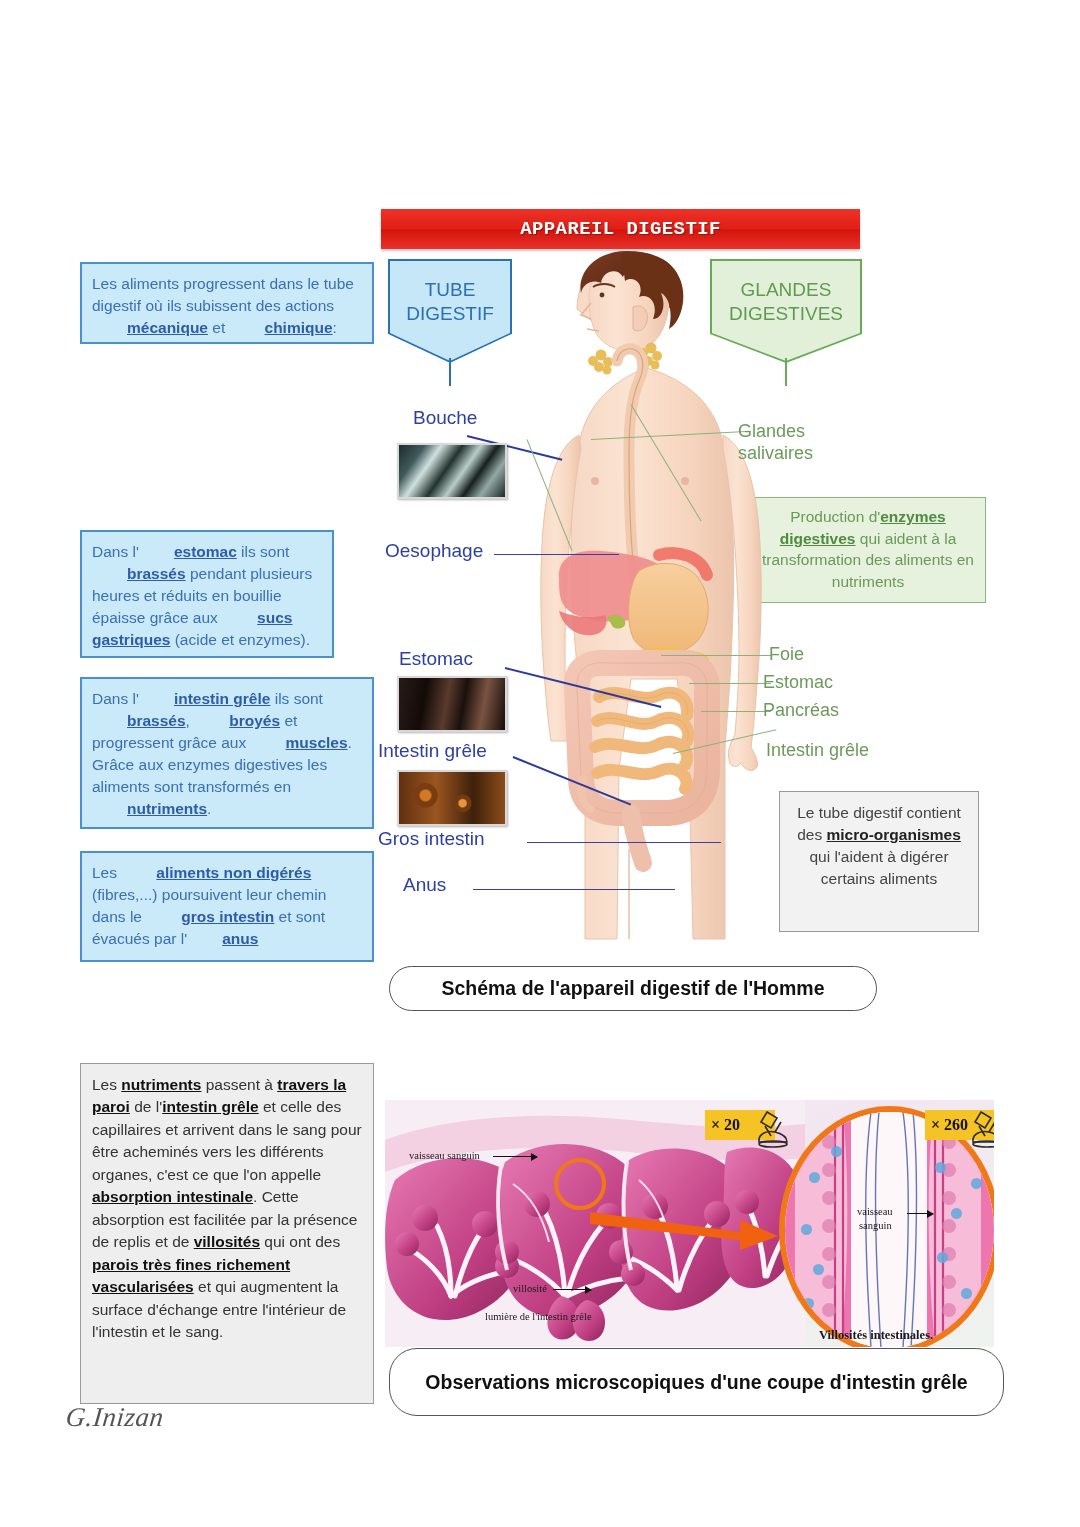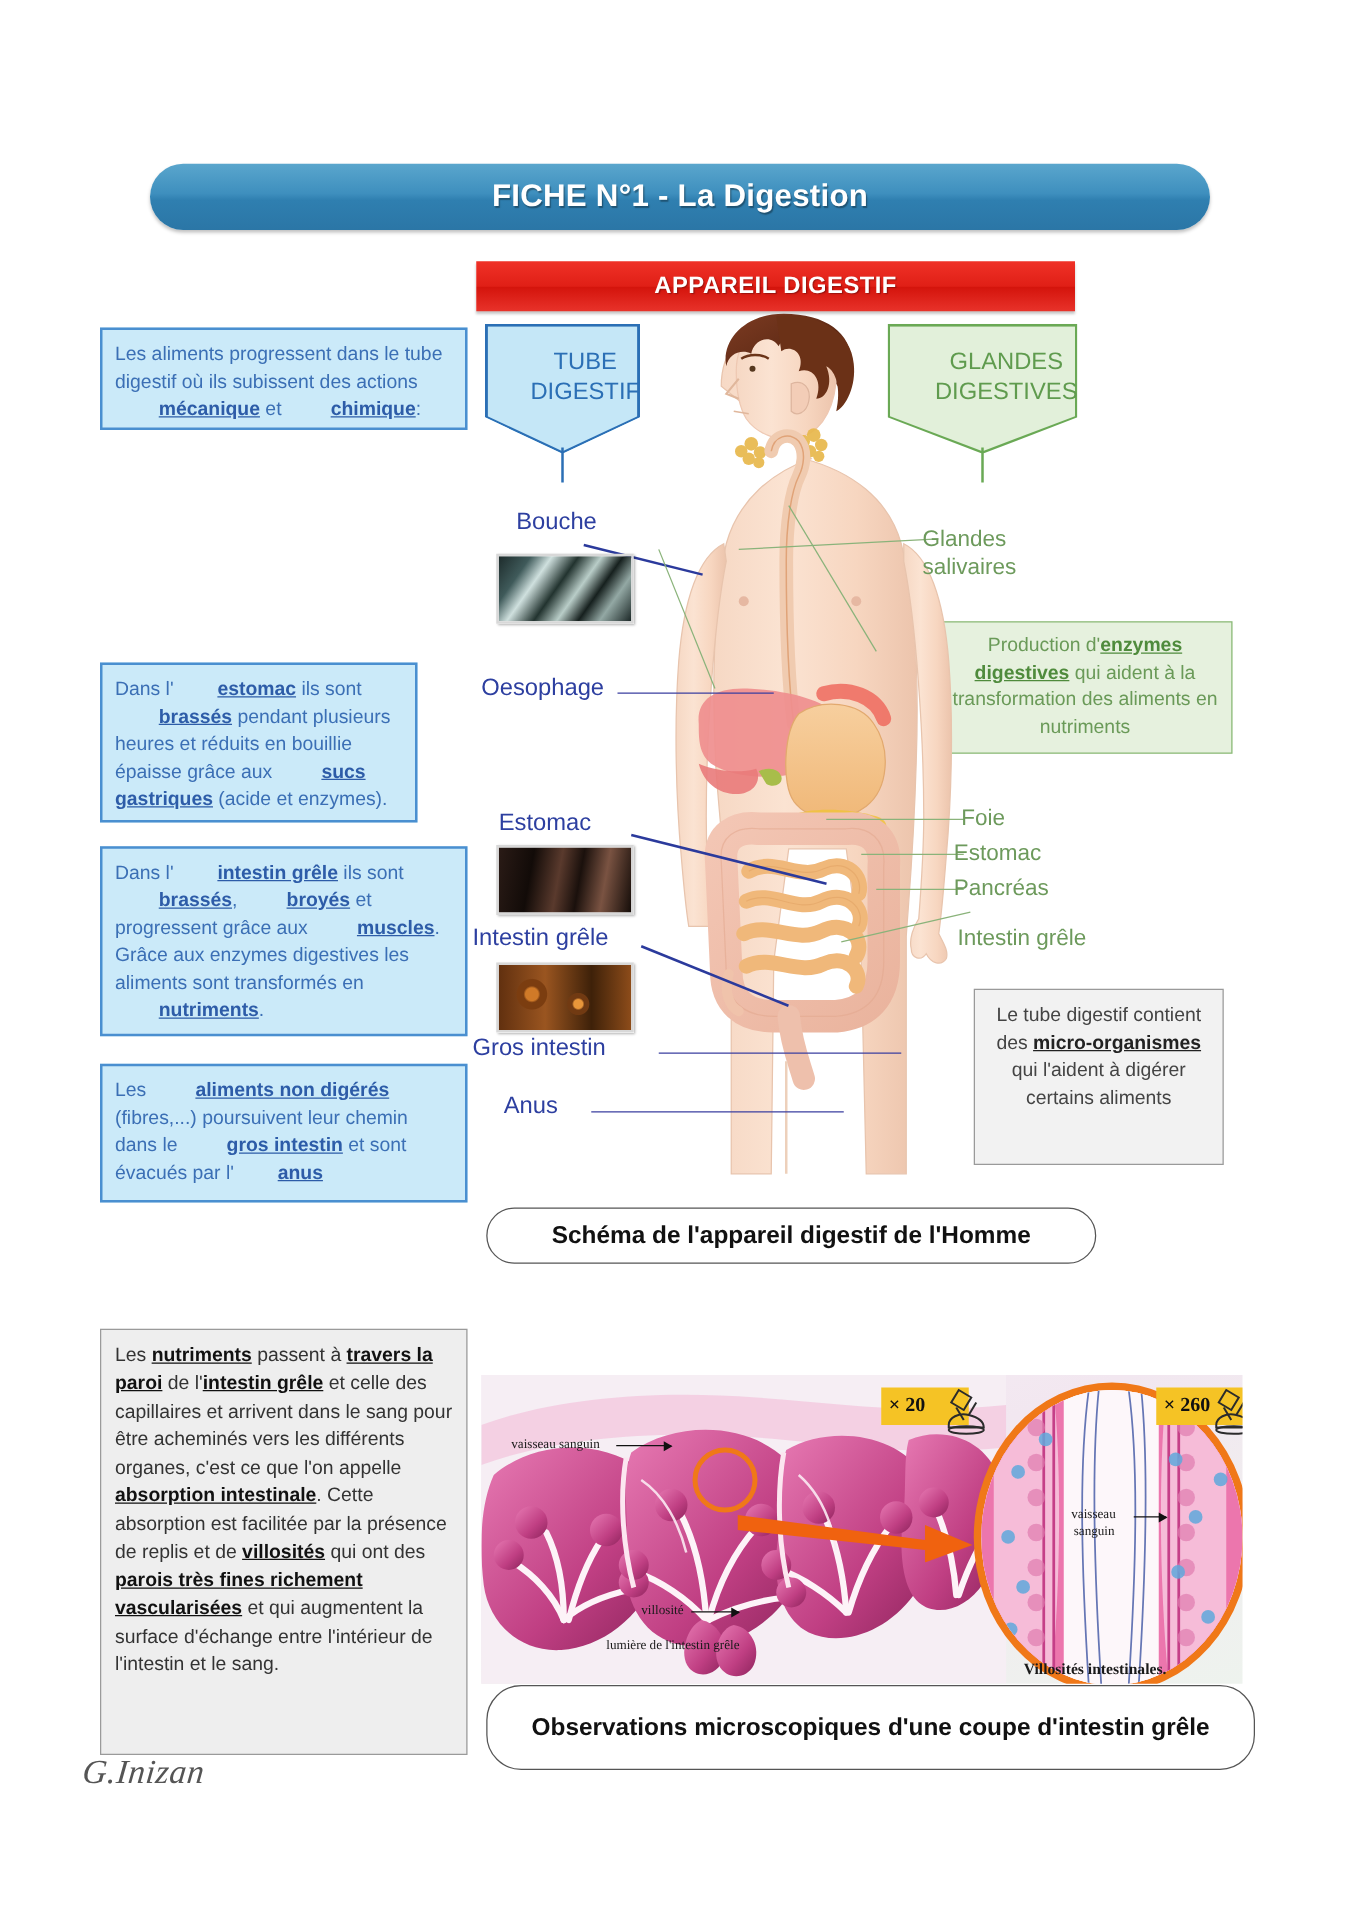--- a/index.html
+++ b/index.html
@@ -21,27 +21,27 @@
   #title-banner .t{
     color:#ffffff;font-size:25px;font-weight:bold;letter-spacing:.2px;
     text-shadow:1px 1px 1px rgba(0,0,0,.35);
   }
 
   
   #red-bar{
     position:absolute;left:381px;top:209px;width:479px;height:40px;
     background:linear-gradient(to bottom,#ef3127 0%,#e01f16 50%,#d4140c 52%,#e8322a 100%);
     box-shadow:0 2px 2px rgba(0,0,0,.22);
-    display:flex;align-items:center;justify-content:center;
+    display:flex;align-items:center;justify-content:center;font-family:Liberation Mono, monospace;
   }
   #red-bar .t{color:#fff;font-size:19px;font-weight:bold;letter-spacing:.4px;
     text-shadow:1px 1px 1px rgba(0,0,0,.3);}
 
   
-  .pent{position:absolute;display:flex;align-items:center;justify-content:flex-end;
+  .pent{position:absolute;display:flex;align-items:center;justify-content:center;
         text-align:center;line-height:1.28;}
   .pent .inner{position:relative;z-index:2;padding-bottom:18px;}
   #tube-digestif{
     left:388px;top:259px;width:124px;height:104px;
     clip-path:polygon(0 0,100% 0,100% 72%,50% 100%,0 72%);
     background:#c5e7f7;border:0;color:#2b6fb5;font-size:19px;
   }
   #tube-digestif::before{
     content:"";position:absolute;inset:0;
     clip-path:polygon(0 0,100% 0,100% 72%,50% 100%,0 72%);
@@ -172,23 +172,20 @@
 
   
   #signature{position:absolute;left:66px;top:1402px;font-family:"Liberation Serif",serif;
     font-style:italic;font-size:27px;color:#555;transform:skewX(-6deg);letter-spacing:.5px;}
 </style>
 </head>
 <body>
 
 <div class="page">
 
-  <div id="title-banner">
-    <span class="t">FICHE N°1 - La Digestion</span>
-  </div>
 
   <div id="red-bar">
     <span class="t">APPAREIL DIGESTIF</span>
   </div>
 
   <div class="pent" id="tube-digestif">
     <div class="inner">
       <div>TUBE</div>
       <div>DIGESTIF</div>
     </div>

